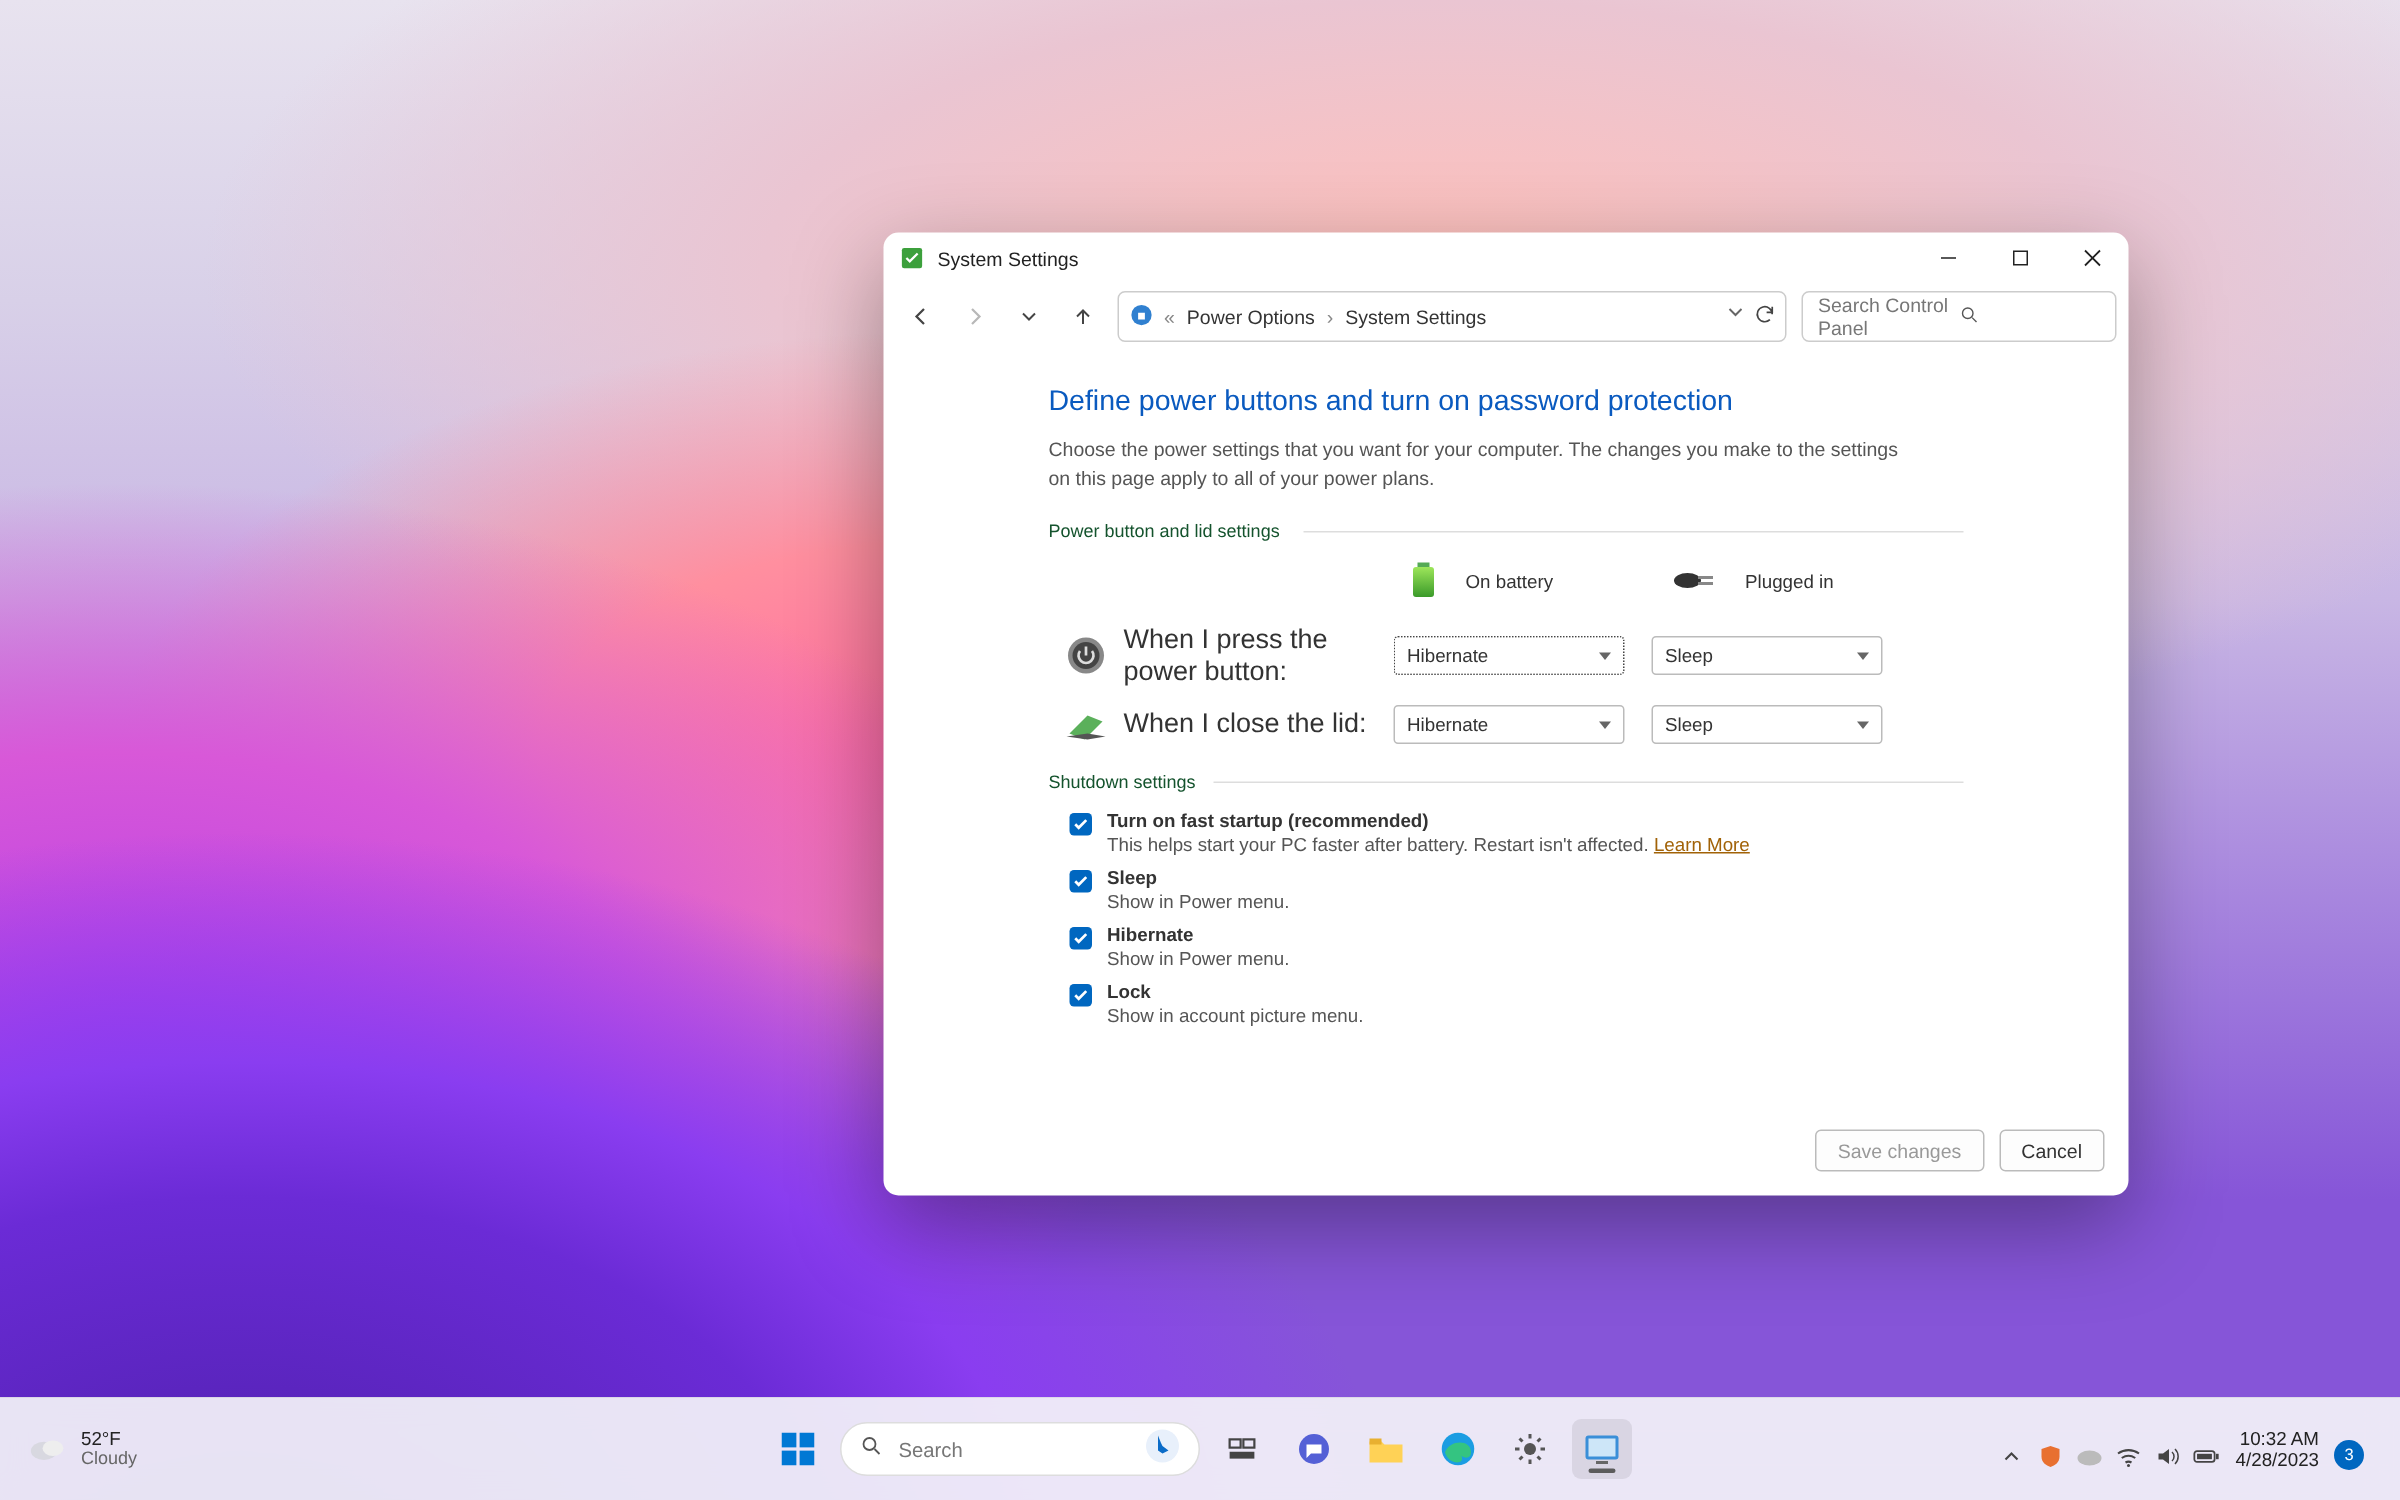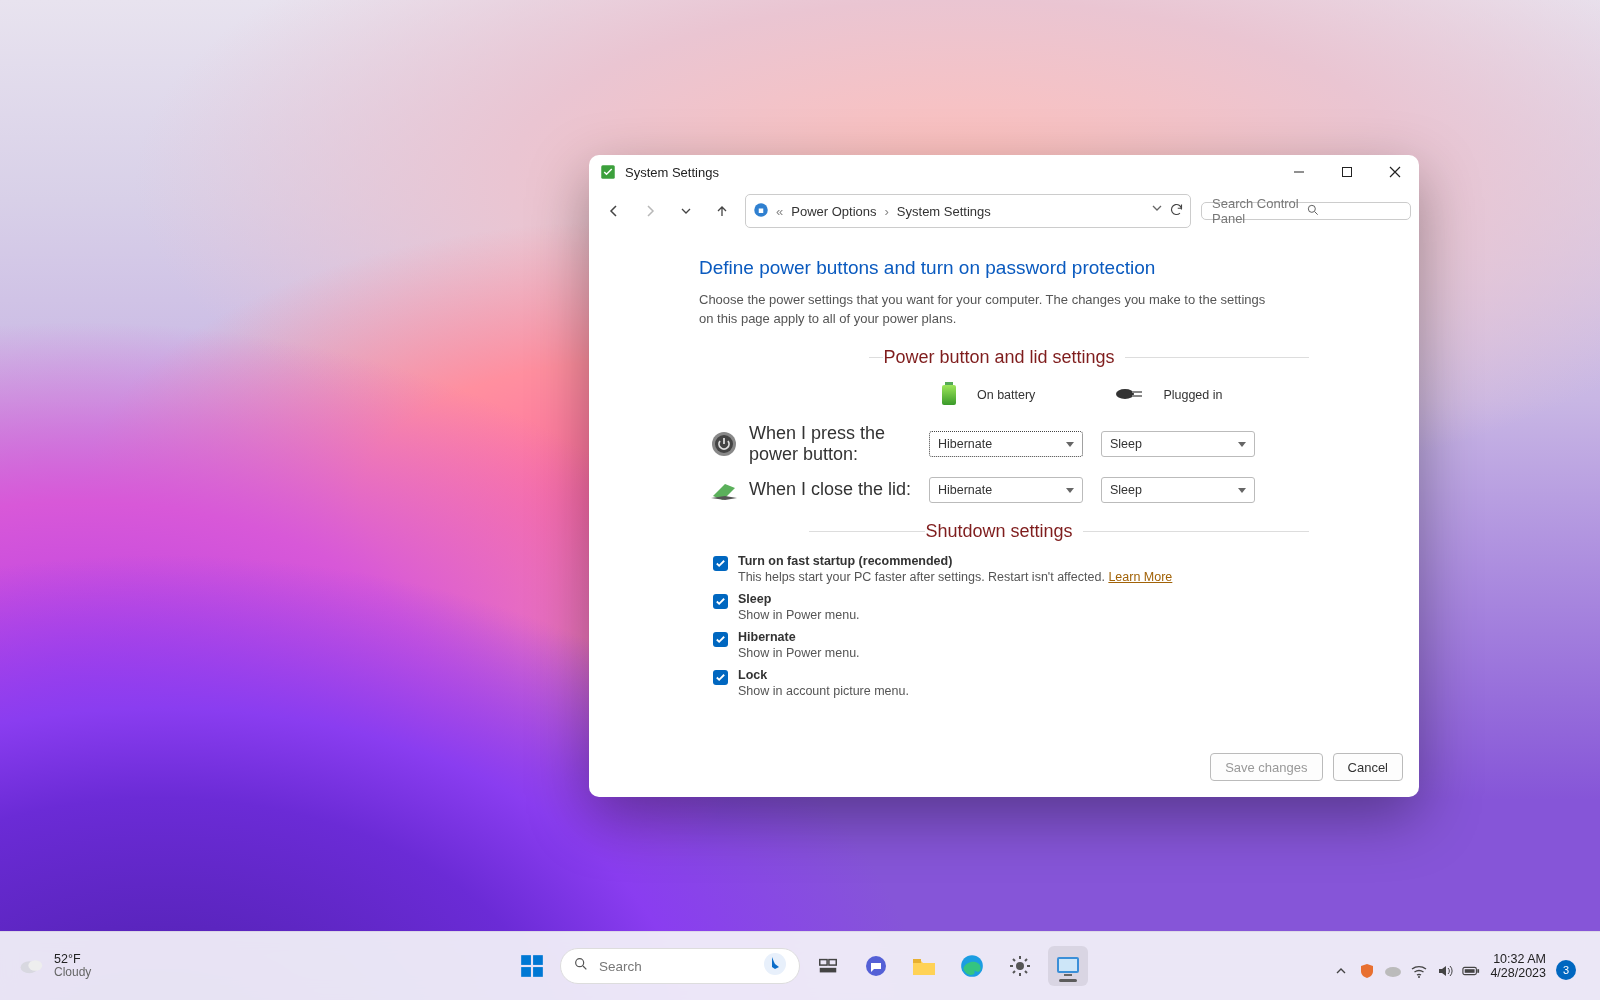--- a/index.html
+++ b/index.html
@@ -26,27 +26,27 @@
 .win-controls { margin-left: auto; display: flex; }
 .win-btn { width: 48px; height: 34px; display: flex; align-items: center; justify-content: center; color:#222; }
 .toolbar { height: 44px; display: flex; align-items: center; padding: 0 8px; gap: 2px; }
 .nav-btn { width: 34px; height: 34px; display:flex; align-items:center; justify-content:center; border-radius:4px; color:#444; }
 .nav-btn.disabled { color:#b8b8b8; }
 .addr-box { flex:1; height:34px; border:1px solid #ccc; border-radius:5px;
   display:flex; align-items:center; padding: 0 6px; margin-left:4px; gap:6px; font-size:13px; color:#333;}
 .crumb { padding: 0 2px; }
 .crumb-sep { color:#888; }
 .addr-right { margin-left:auto; display:flex; gap:6px; }
-.search-box { width:210px; height:18px; border:1px solid #ccc; border-radius:5px; margin-left:8px;
+.search-box { width:210px; height:34px; border:1px solid #ccc; border-radius:5px; margin-left:8px;
   display:flex; align-items:center; padding: 0 10px; font-size:13px; color:#777; }
 .search-box span { flex:1; }
 .content { flex:1; padding: 24px 110px 0 110px; font-size:13px; color:#333; position:relative;}
 .page-title { color:#0a5abf; font-size:19px; font-weight:400; margin-bottom:12px;}
 .page-desc { color:#555; line-height:1.45; margin-bottom:18px; max-width:580px;}
-.section-title { color:#7f1d1d; font-size:18px; position:relative; margin-bottom:12px;text-align:center;}
+.section-title { color:#14532d; font-size:12px; position:relative; margin-bottom:12px;}
 .section-title::after { content:""; position:absolute; left: calc(100% - 440px); right:0; top:50%; height:1px; background:#ddd;}
 .section-title span { background:#fff; position:relative; padding-right:10px; z-index:1;}
 .col-headers { display:flex; margin-left:240px; gap:80px; margin-bottom:12px;}
 .col-h { display:flex; align-items:center; gap:18px; font-size:12.5px; }
 .setting-row { display:flex; align-items:center; margin-bottom:10px; margin-left:10px;}
 .setting-icon { width:30px; height:30px; margin-right:10px; display:flex; align-items:center; justify-content:center;}
 .setting-label { width:180px; font-size:18px; }
 .dd { width:154px; height:26px; border:1px solid #bbb; border-radius:3px; font-size:12.5px;
   padding: 0 22px 0 8px; display:flex; align-items:center; position:relative; background:#fff; margin-right:18px;}
 .dd.focus { border:1px dotted #444; }
@@ -236,21 +236,21 @@
       <div class="section-title sd" style="margin-top:16px;"><span>Shutdown settings</span></div>
 
       <div class="chk-row">
         <div class="chk">
             <svg viewBox="0 0 12 12">
               <path d="M2 6l2.5 2.5L10 3" stroke="#fff" stroke-width="2" fill="none"></path>
             </svg>
           </div>
         <div class="chk-body">
           <div class="chk-label">Turn on fast startup (recommended)</div>
-          <div class="chk-desc"><span>This helps start your PC faster after settings. Restart isn't affected.</span> <span class="link">Learn More</span></div>
+          <div class="chk-desc"><span>This helps start your PC faster after battery. Restart isn't affected.</span> <span class="link">Learn More</span></div>
         </div>
       </div>
       <div class="chk-row">
         <div class="chk">
             <svg viewBox="0 0 12 12">
               <path d="M2 6l2.5 2.5L10 3" stroke="#fff" stroke-width="2" fill="none"></path>
             </svg>
           </div>
         <div class="chk-body">
           <div class="chk-label">Sleep</div>

